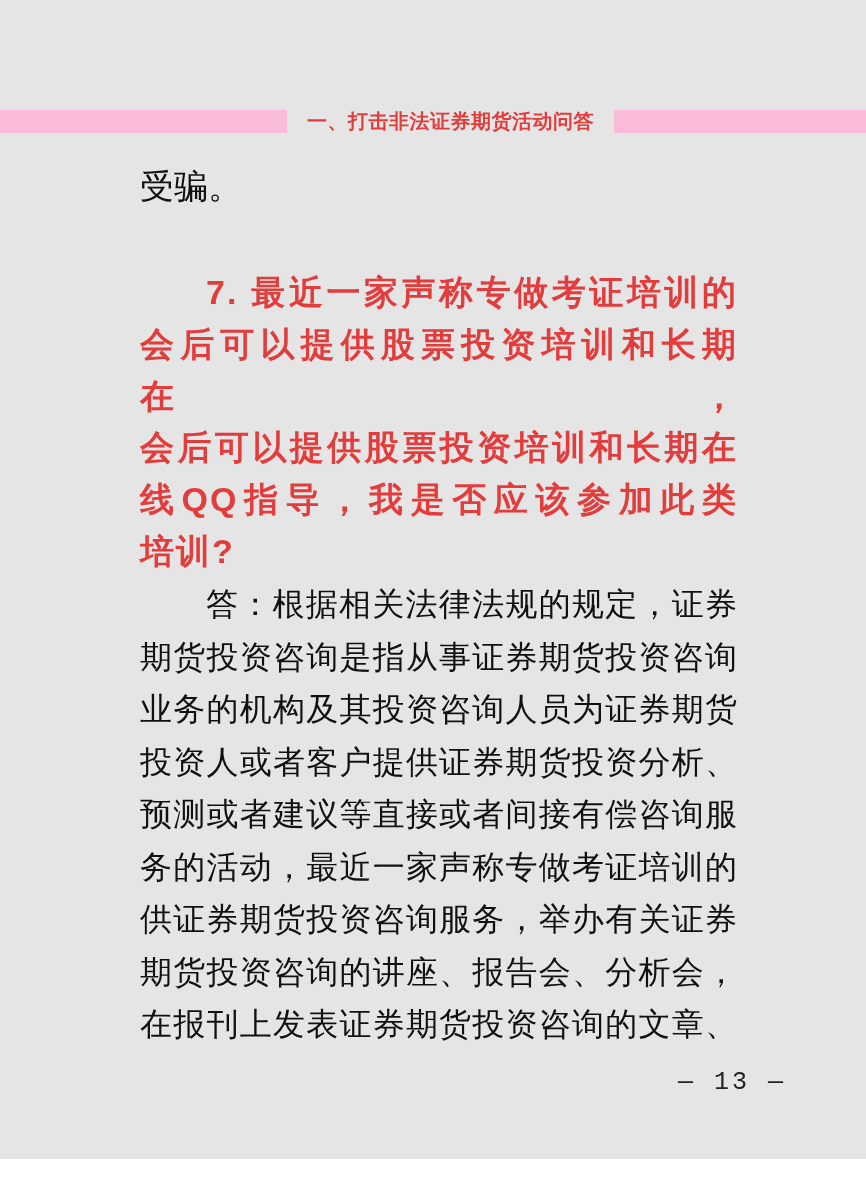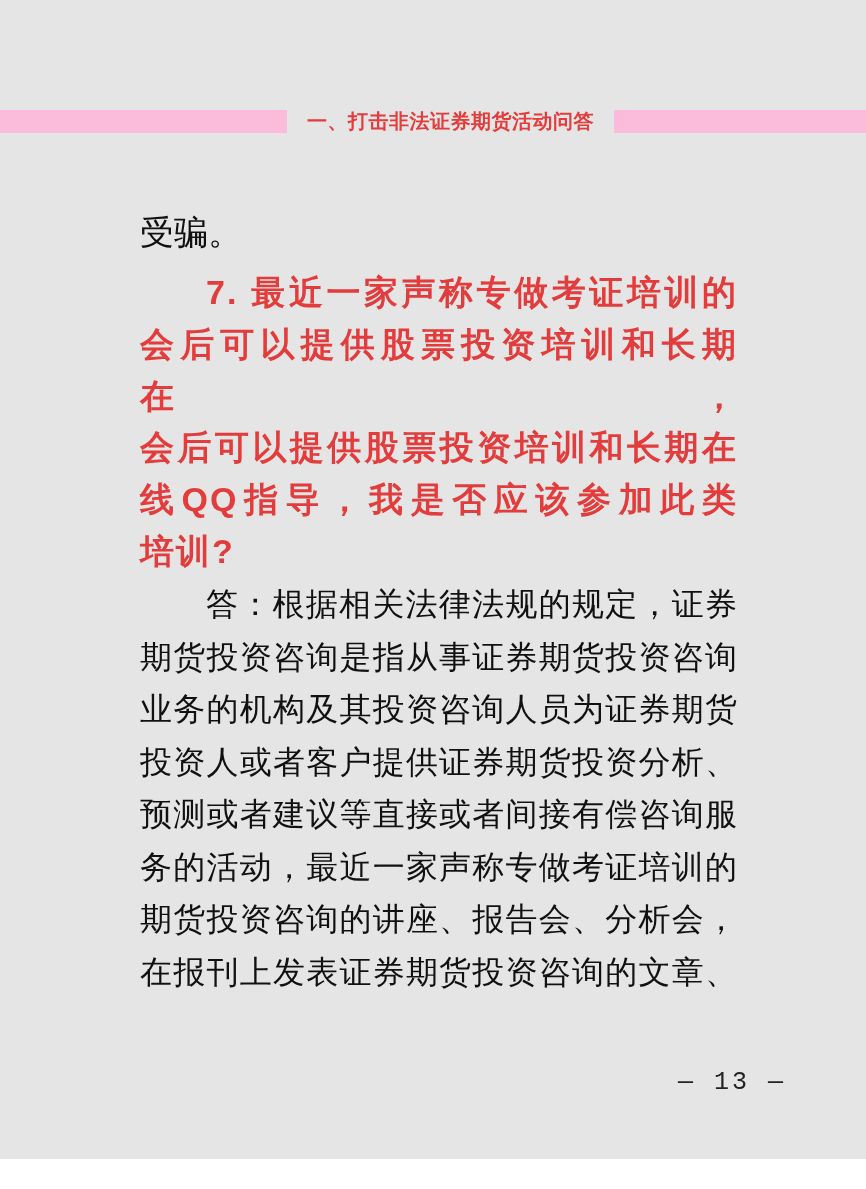--- a/index.html
+++ b/index.html
@@ -41,21 +41,20 @@
 
   
   .intro-tail {
     position: absolute;
     left: 140px;
     top: 167px;
     width: 598px;
     font-size: 34px;
     line-height: 40px;
     color: #111111;
-    margin-top: 46px;
   }
 
   .question-block {
     position: absolute;
     left: 140px;
     top: 267px;
     width: 598px;
     font-family: "Liberation Sans", "DejaVu Sans", sans-serif;
     font-weight: bold;
     font-size: 34px;
@@ -116,19 +115,20 @@
     <div class="jline short">培训?</div>
   </div>
 
   <div class="answer-block">
     <div class="jline first">答：根据相关法律法规的规定，证券</div>
     <div class="jline">期货投资咨询是指从事证券期货投资咨询</div>
     <div class="jline">业务的机构及其投资咨询人员为证券期货</div>
     <div class="jline">投资人或者客户提供证券期货投资分析、</div>
     <div class="jline">预测或者建议等直接或者间接有偿咨询服</div>
     <div class="jline">务的活动，最近一家声称专做考证培训的</div>
+    <div class="jline">供证券期货投资咨询服务，举办有关证券</div>
     <div class="jline">期货投资咨询的讲座、报告会、分析会，</div>
     <div class="jline">在报刊上发表证券期货投资咨询的文章、</div>
   </div>
 
   <div class="page-number">— 13 —</div>
 
 </div>
 
 </body></html>

